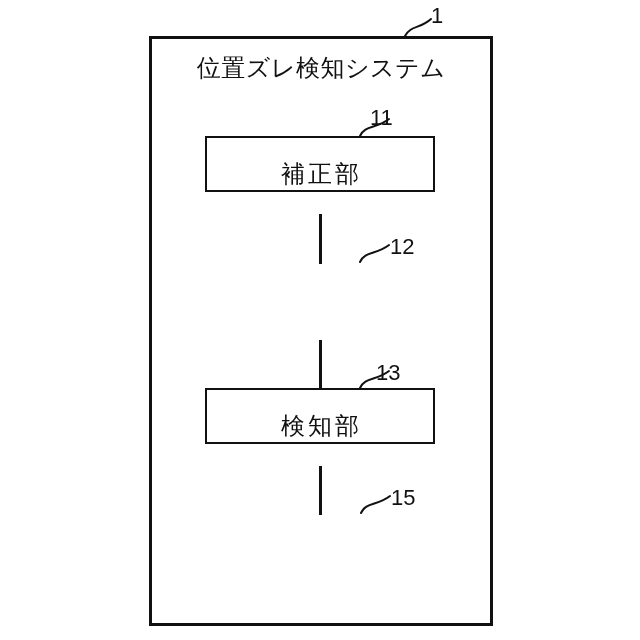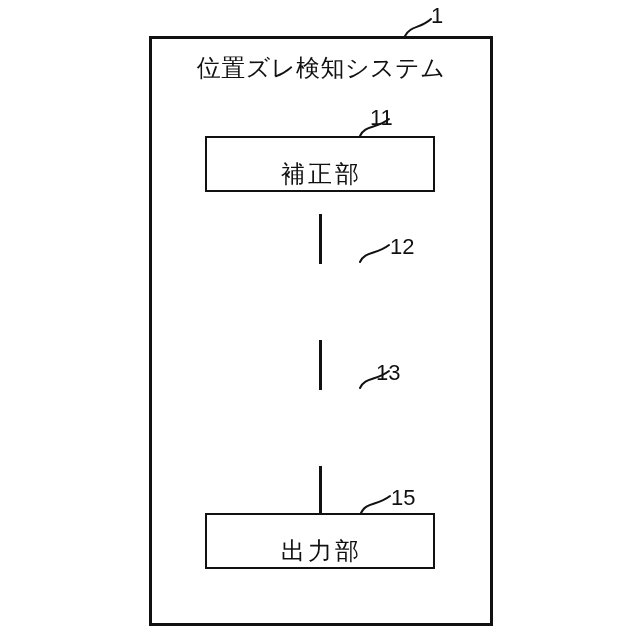--- a/index.html
+++ b/index.html
@@ -102,22 +102,22 @@
   <div class="system-box"></div>
   <div class="system-title">位置ズレ検知システム</div>
 
   <div id="conn-1" class="connector"></div>
   <div id="conn-2" class="connector"></div>
   <div id="conn-3" class="connector"></div>
 
   <div id="box-11" class="unit-box">
     <span class="unit-label">補正部</span>
   </div>
-  <div id="box-14" class="unit-box">
-    <span class="unit-label">出力部</span>
+  <div id="box-13" class="unit-box">
+    <span class="unit-label">検知部</span>
   </div>
 
   <svg class="leader-svg" viewBox="0 0 640 640" xmlns="http://www.w3.org/2000/svg">
     <path d="M 405 36 C 411 25, 420 29, 431 19"></path>
     <path d="M 360 136 C 365 125, 376 129, 389 119"></path>
     <path d="M 360 262 C 365 251, 376 255, 389 245"></path>
     <path d="M 360 388 C 365 377, 376 381, 389 371"></path>
     <path d="M 361 513 C 366 502, 377 506, 390 496"></path>
   </svg>
 

